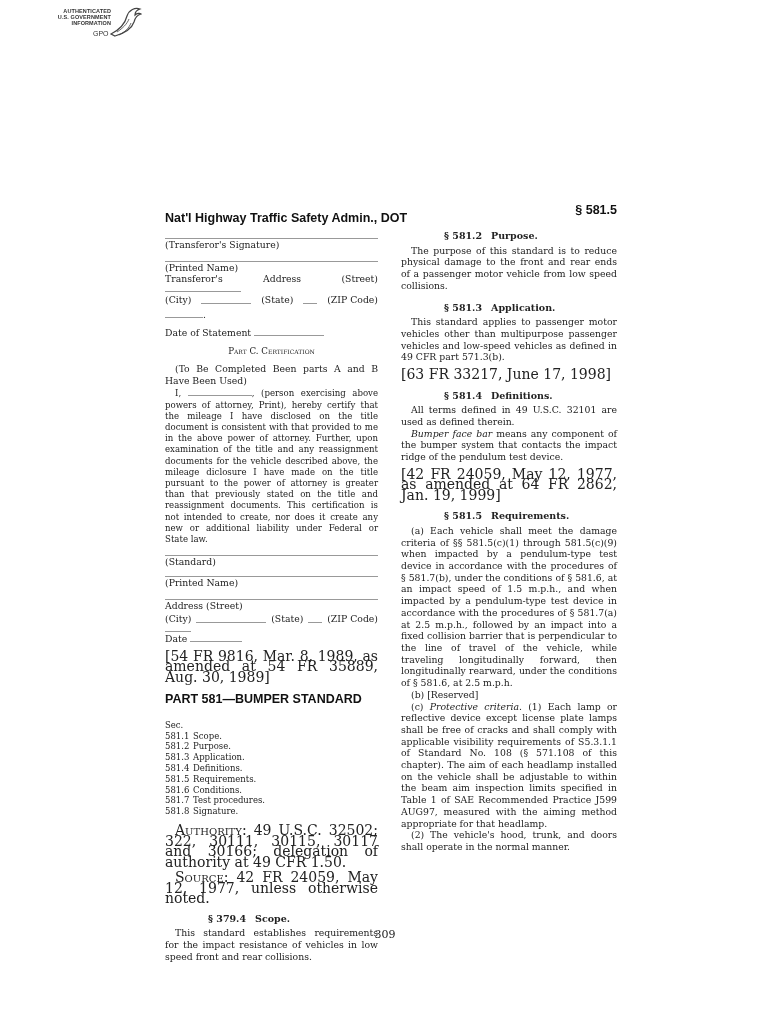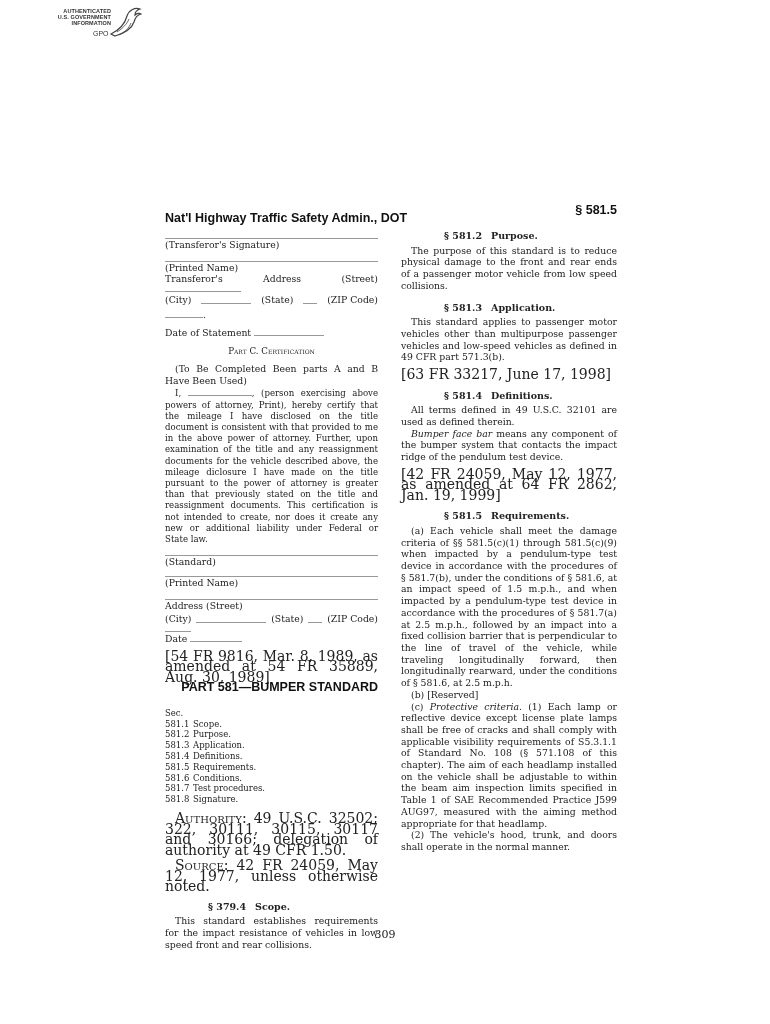--- a/index.html
+++ b/index.html
@@ -40,21 +40,21 @@
   p { margin: 0; }
   .indent { text-indent: 10px; text-align: justify; }
   .just { text-align: justify; }
   .center { text-align: center; }
   .smallcaps { font-variant: small-caps; }
   .small { font-size: 14px; line-height: 10.5px; }
   .sect-head { font-weight: bold; margin-top: 9px; margin-bottom: 3px; font-size: 9.5px; }
   .sect-head .num { margin-right: 9px; margin-left: 43px; }
   .part-title {
     font-family: "Liberation Sans", sans-serif; font-weight: bold; font-size: 12.5px;
-    text-align: right; margin-bottom: 14px; color: #111;
+    text-align: left; margin-top: 12px; margin-bottom: 14px; color: #111;
   }
   .toc { font-size: 8.5px; line-height: 10.8px; }
   .toc-row { display: flex; }
   .toc-row .n { width: 28px; }
   .page-number {
     position: absolute; left: 0; width: 770px; top: 928px; text-align: center;
     font-size: 11px; color: #222;
   }
   i { font-style: italic; }
 </style>

